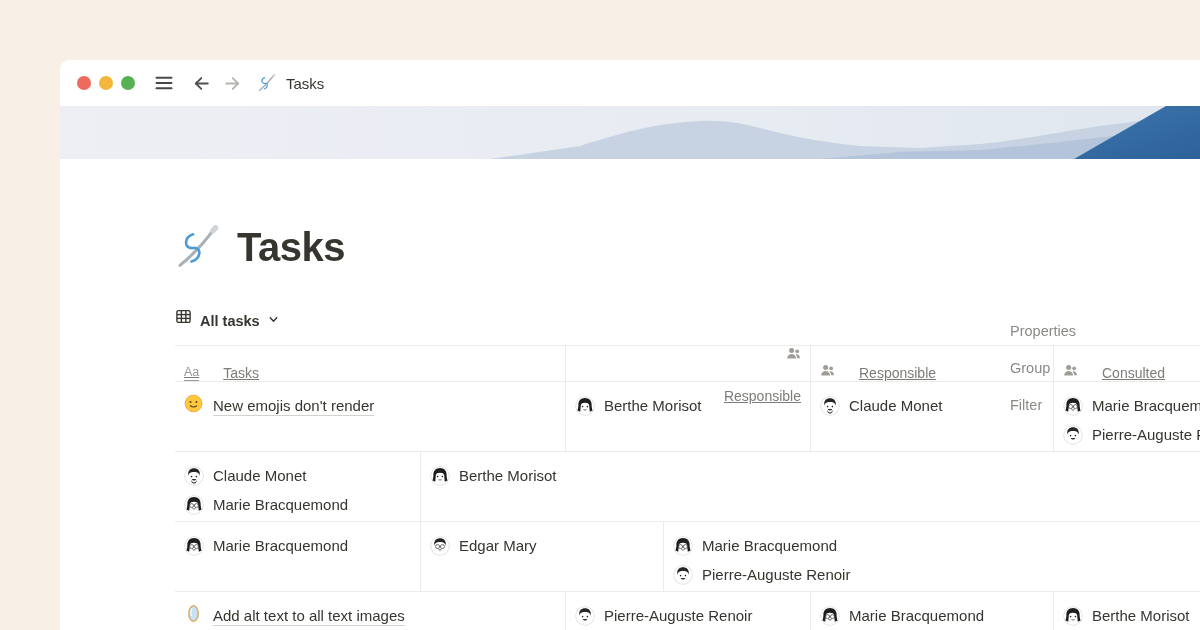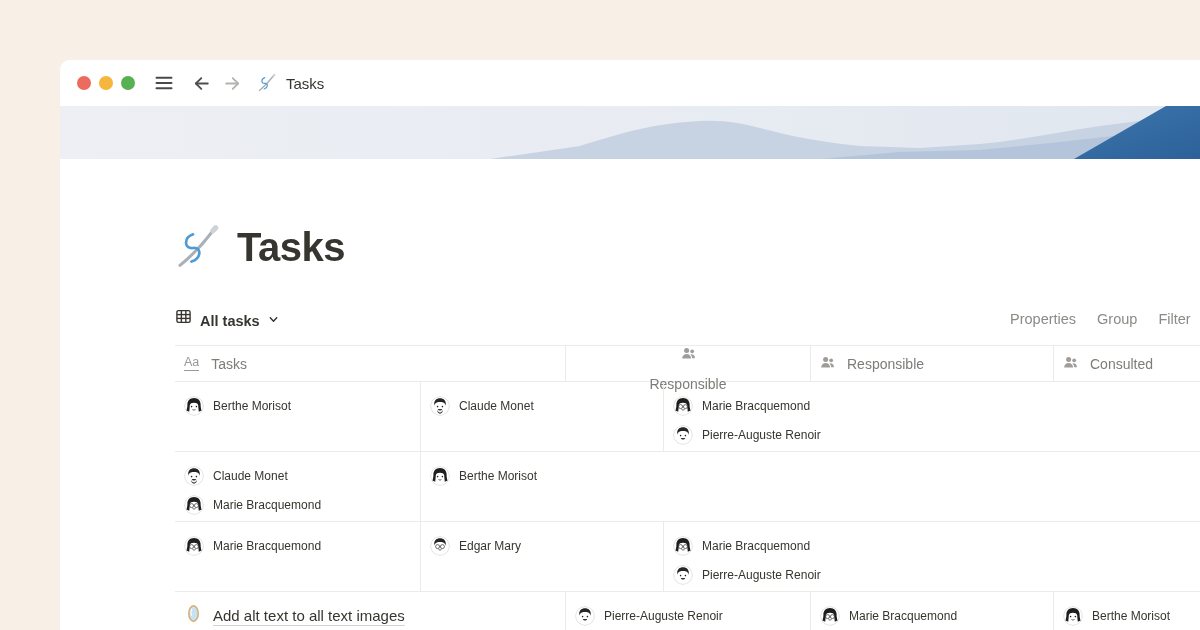--- a/index.html
+++ b/index.html
@@ -27,44 +27,44 @@
   .cover svg{position:absolute;inset:0;display:block;}
   
   .content{padding-left:115px;}
   .page-head{margin-top:62px;display:flex;align-items:center;gap:16px;height:52px;}
   .page-icon svg{display:block;}
   .page-title{font-size:40px;font-weight:700;letter-spacing:-0.5px;color:#37352f;}
   
   .view-bar{position:relative;margin-top:30px;height:30px;display:flex;align-items:center;}
   .view-switcher{display:flex;align-items:flex-end;gap:8px;cursor:pointer;}
   .view-label{font-size:14.5px;font-weight:700;color:#37352f;}
-  .toolbar{position:absolute;left:835px;top:8px;display:flex;gap:21px;font-size:14.5px;color:#8b8a86;white-space:nowrap;}
+  .toolbar{position:absolute;left:835px;top:20px;display:flex;gap:21px;font-size:14.5px;color:#8b8a86;white-space:nowrap;flex-direction:column;}
   .toolbar span{cursor:pointer;}
   
   .table{margin-top:12px;width:1400px;}
   .thead{display:flex;border-top:1px solid #edebe8;border-bottom:1px solid #edebe8;height:35px;color:#7d7c78;font-size:14px;}
-  .th{display:flex;align-items:center;gap:12px;padding:0 9px;box-sizing:border-box;height:100%;}
+  .th{display:flex;align-items:flex-end;gap:24px;padding:0 9px;box-sizing:border-box;height:100%;text-decoration:underline;}
   .th:not(:first-child){border-left:1px solid #edebe8;}
   .aa-icon{font-size:12.5px;color:#9b9896;border-bottom:1px solid #9b9896;font-weight:500;line-height:1.1;}
   .tr{display:flex;border-bottom:1px solid #edebe8;height:69px;}
   .td{box-sizing:border-box;height:100%;overflow:hidden;}
   .td:not(:first-child){border-left:1px solid #edebe8;}
   .c0{width:390px;padding:12px 9px 0;}
   .c1{width:245px;padding:9px 9px 0;flex-direction:column;}
   .c2{width:243px;padding:9px 9px 0;}
   .c3{width:300px;padding:9px 9px 0;}
   .task-title{display:flex;align-items:center;gap:10px;font-size:15px;font-weight:500;color:#37352f;white-space:nowrap;}
   .task-title .label{
     text-decoration:underline;
     text-decoration-color:#d4d2cd;
     text-decoration-thickness:1px;
     text-underline-offset:4px;
     cursor:pointer;
   }
-  .person{display:flex;align-items:center;gap:9px;height:29px;font-size:12px;color:#37352f;white-space:nowrap;}
+  .person{display:flex;align-items:center;gap:9px;height:29px;font-size:15px;color:#37352f;white-space:nowrap;}
   .avatar{flex:0 0 auto;display:block;border-radius:50%;}
 </style>
 </head>
 <body>
 
 <div class="window">
 
   <div class="titlebar">
     <div class="dot" id="dot-red" style="background: rgb(237, 106, 94);"></div>
     <div class="dot" id="dot-yellow" style="background: rgb(245, 182, 61);"></div>
@@ -186,20 +186,31 @@
                 <circle cx="6" cy="4.8" r="2.7"></circle>
                 <path d="M1.2 13.4c0-3.1 2.3-4.9 4.8-4.9s4.8 1.8 4.8 4.9z"></path>
                 <circle cx="11.9" cy="5.7" r="2"></circle>
                 <path d="M11 8.9c2.2 0 3.9 1.4 3.9 4.1h-3c0-1.6-.6-2.9-1.7-3.7.2-.2.5-.4.8-.4z"></path>
               </svg></span>
             <span>Consulted</span>
           </div>
         </div>
       <div id="tbody">
           <div class="tr">
+            <div class="td c0">
+              <div class="task-title">
+                <span><svg width="19" height="19" viewBox="0 0 20 20">
+                    <circle cx="10" cy="10" r="8.8" fill="#ffc83d" stroke="#eda32f" stroke-width="0.9"></circle>
+                    <circle cx="6.9" cy="8.4" r="1.1" fill="#5c4326"></circle>
+                    <circle cx="13.1" cy="8.4" r="1.1" fill="#5c4326"></circle>
+                    <path d="M6.6 12.4 Q10 15 13.4 12.4" stroke="#5c4326" stroke-width="1.2" fill="none" stroke-linecap="round"></path>
+                  </svg></span>
+                <span class="label">New emojis don't render</span>
+              </div>
+            </div>
             <div class="td c1">
               <div class="person">
                 <svg class="avatar" width="20" height="20" viewBox="0 0 20 20">
                   <circle cx="10" cy="10" r="9.4" fill="#fff" stroke="#d9d7d3" stroke-width="0.8"></circle>
                   <path d="M10 2c-4 0-6.6 2.8-6.6 6.4 0 2.8-.5 4.8-1 6l2.8 1.3c.3-2 .5-4.5.6-6.5.7-1.6 1.6-2.4 4.2-2.4s3.5.8 4.2 2.4c.1 2 .3 4.5.6 6.5l2.8-1.3c-.5-1.2-1-3.2-1-6C16.6 4.8 14 2 10 2z" fill="#1e1e1e"></path>
                   <circle cx="7.6" cy="10.6" r="0.8" fill="#222"></circle>
                   <circle cx="12.4" cy="10.6" r="0.8" fill="#222"></circle>
                   <path d="M8.8 13.8 q1.2 .8 2.4 0" stroke="#222" stroke-width="0.7" fill="none" stroke-linecap="round"></path>
                 </svg>
                 <span>Berthe Morisot</span>

